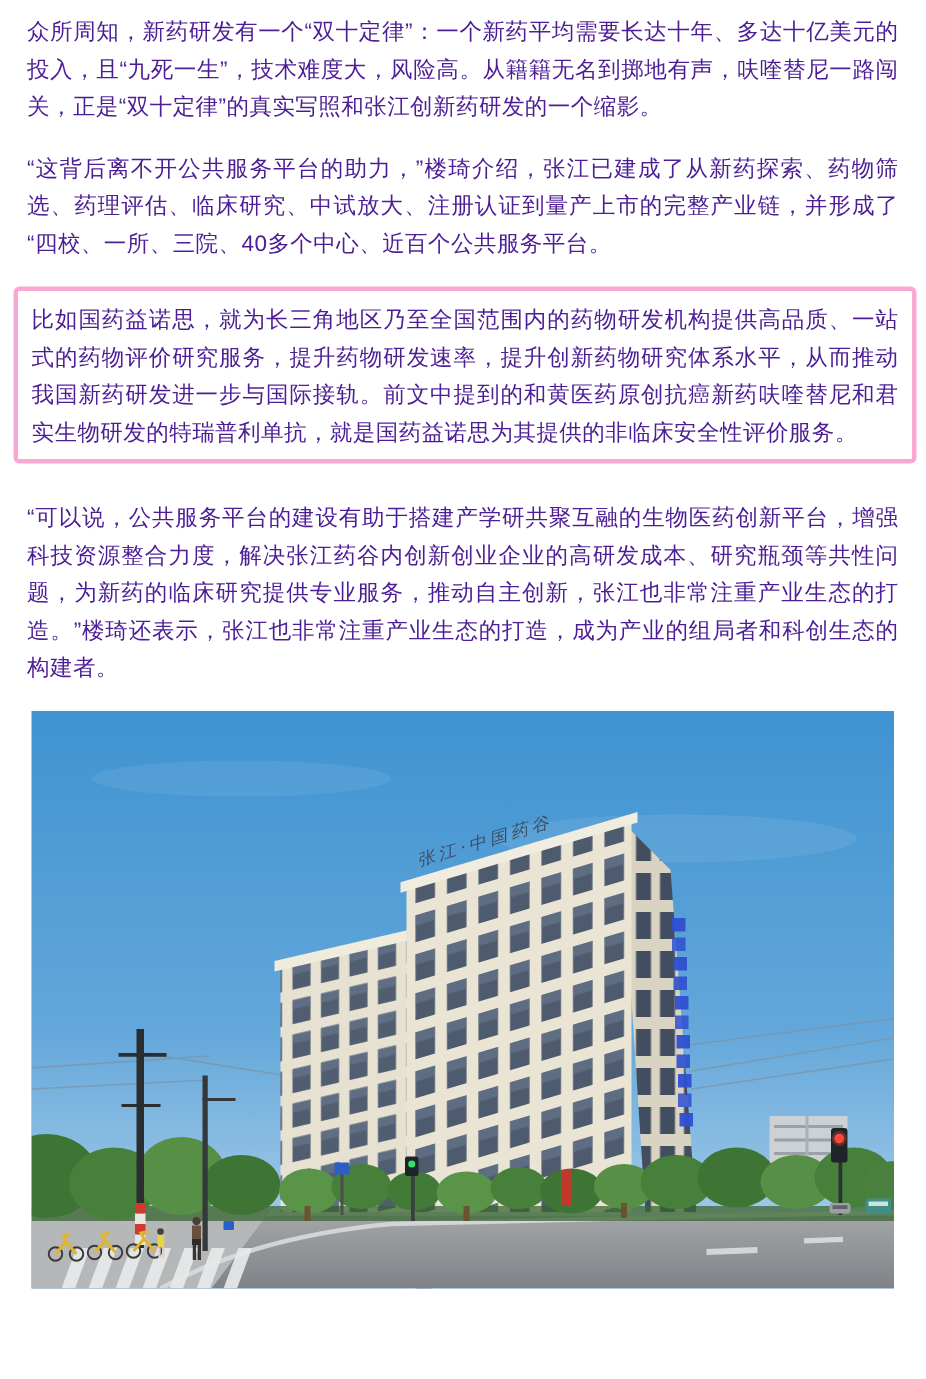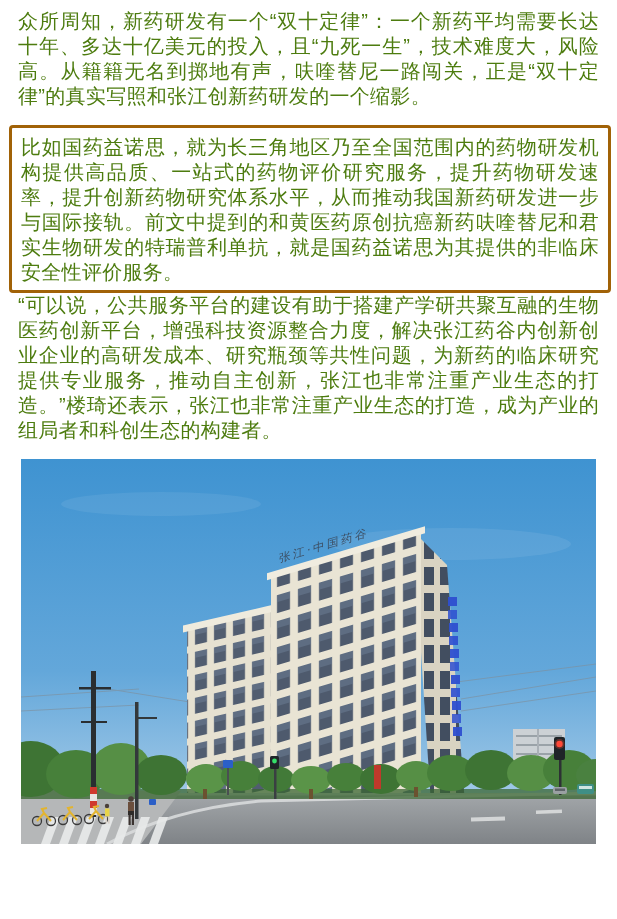--- a/index.html
+++ b/index.html
@@ -3,40 +3,41 @@
 <meta charset="utf-8">
 <style>
   html,body{margin:0;padding:0;background:#ffffff;}
   body{
     width:617px;height:919px;overflow:hidden;position:relative;
     font-family:"Liberation Sans","DejaVu Sans",sans-serif;
   }
   .article{padding:9px 18px 0 18px;}
   .para{
     margin:0 0 16px 0;
-    font-size:20px;line-height:25px;letter-spacing:0.3px;
-    color:#4d7c0f;text-align:justify;
+    font-size:15px;line-height:25px;letter-spacing:0.3px;
+    color:#4c1d95;text-align:justify;
   }
   .highlight-box{
-    border:3px solid #a16207;border-radius:4px;
-    margin:0 -12px 0 -9px;
+    border:3px solid #f9a8d4;border-radius:4px;
+    margin:0 -12px 24px -9px;
     padding:7px 9px 5px 9px;
   }
   .highlight-box .para{margin:0;}
   .photo-wrap{
     width:575px;height:385px;margin:6px auto 0 auto;
     overflow:hidden;position:relative;background:#5ea2d8;
   }
   svg{display:block;}
 </style>
 </head>
 <body>
 
 <div class="article">
   <p class="para">众所周知，新药研发有一个“双十定律”：一个新药平均需要长达十年、多达十亿美元的投入，且“九死一生”，技术难度大，风险高。从籍籍无名到掷地有声，呋喹替尼一路闯关，正是“双十定律”的真实写照和张江创新药研发的一个缩影。</p>
+  <p class="para">“这背后离不开公共服务平台的助力，”楼琦介绍，张江已建成了从新药探索、药物筛选、药理评估、临床研究、中试放大、注册认证到量产上市的完整产业链，并形成了 “四校、一所、三院、40多个中心、近百个公共服务平台。</p>
   <div class="highlight-box">
     <p class="para">比如国药益诺思，就为长三角地区乃至全国范围内的药物研发机构提供高品质、一站式的药物评价研究服务，提升药物研发速率，提升创新药物研究体系水平，从而推动我国新药研发进一步与国际接轨。前文中提到的和黄医药原创抗癌新药呋喹替尼和君实生物研发的特瑞普利单抗，就是国药益诺思为其提供的非临床安全性评价服务。</p>
   </div>
   <p class="para">“可以说，公共服务平台的建设有助于搭建产学研共聚互融的生物医药创新平台，增强科技资源整合力度，解决张江药谷内创新创业企业的高研发成本、研究瓶颈等共性问题，为新药的临床研究提供专业服务，推动自主创新，张江也非常注重产业生态的打造。”楼琦还表示，张江也非常注重产业生态的打造，成为产业的组局者和科创生态的构建者。</p>
 
   <div class="photo-wrap">
     <svg width="575" height="385" viewBox="0 0 575 385" xmlns="http://www.w3.org/2000/svg">
       <defs>
         <linearGradient id="sky" x1="0" y1="0" x2="0" y2="1">
           <stop offset="0" stop-color="#3f93d1"></stop>

